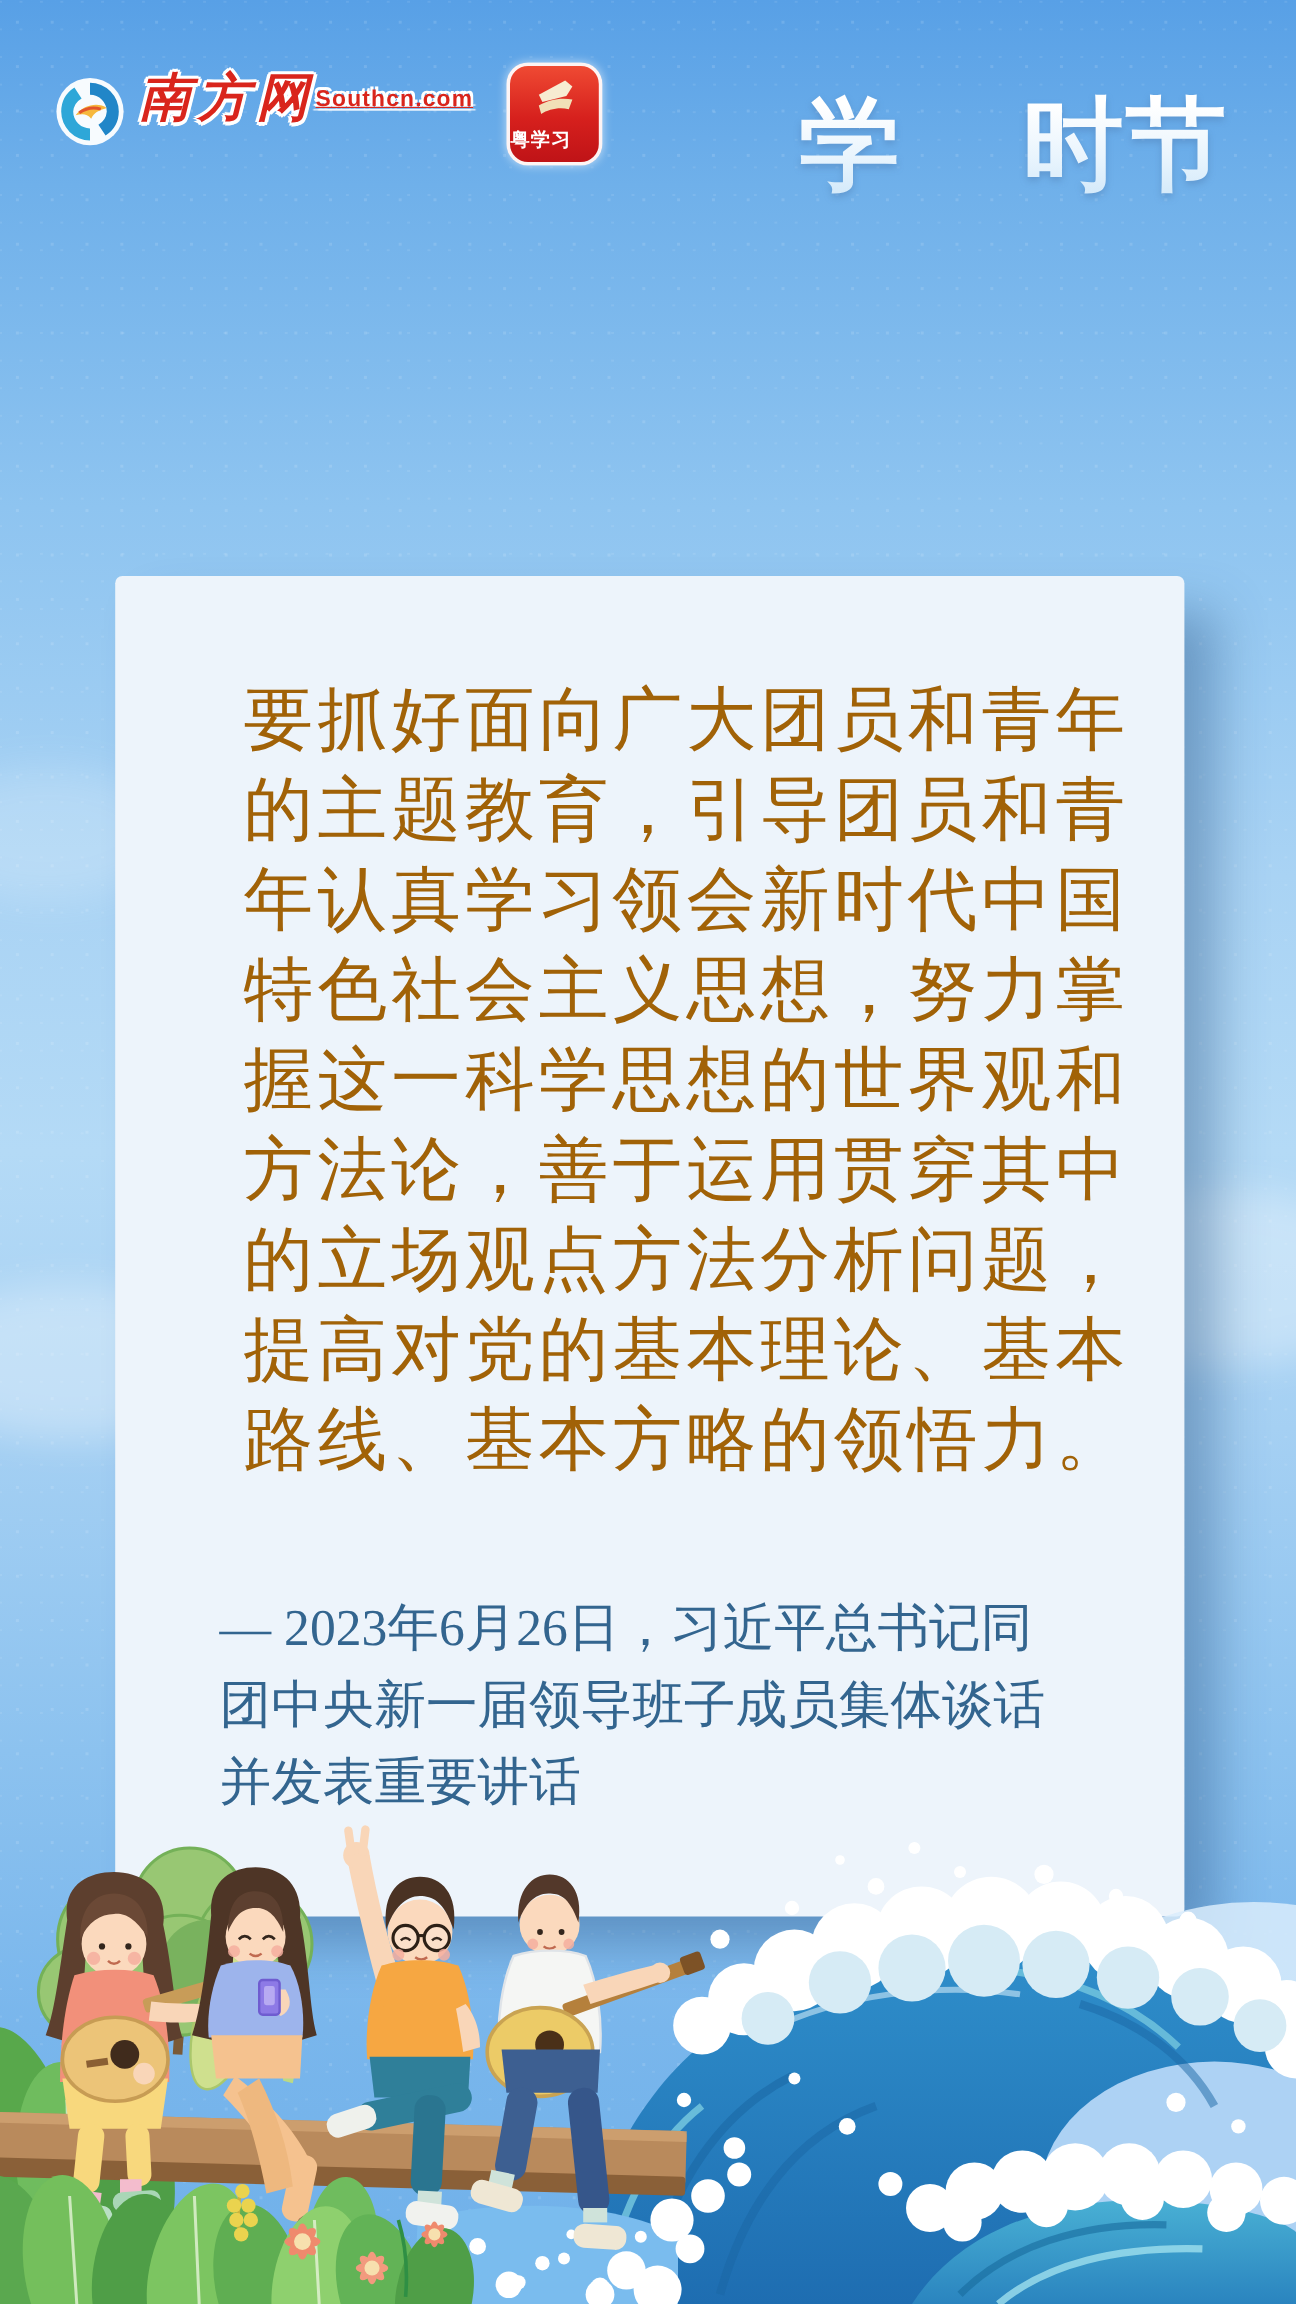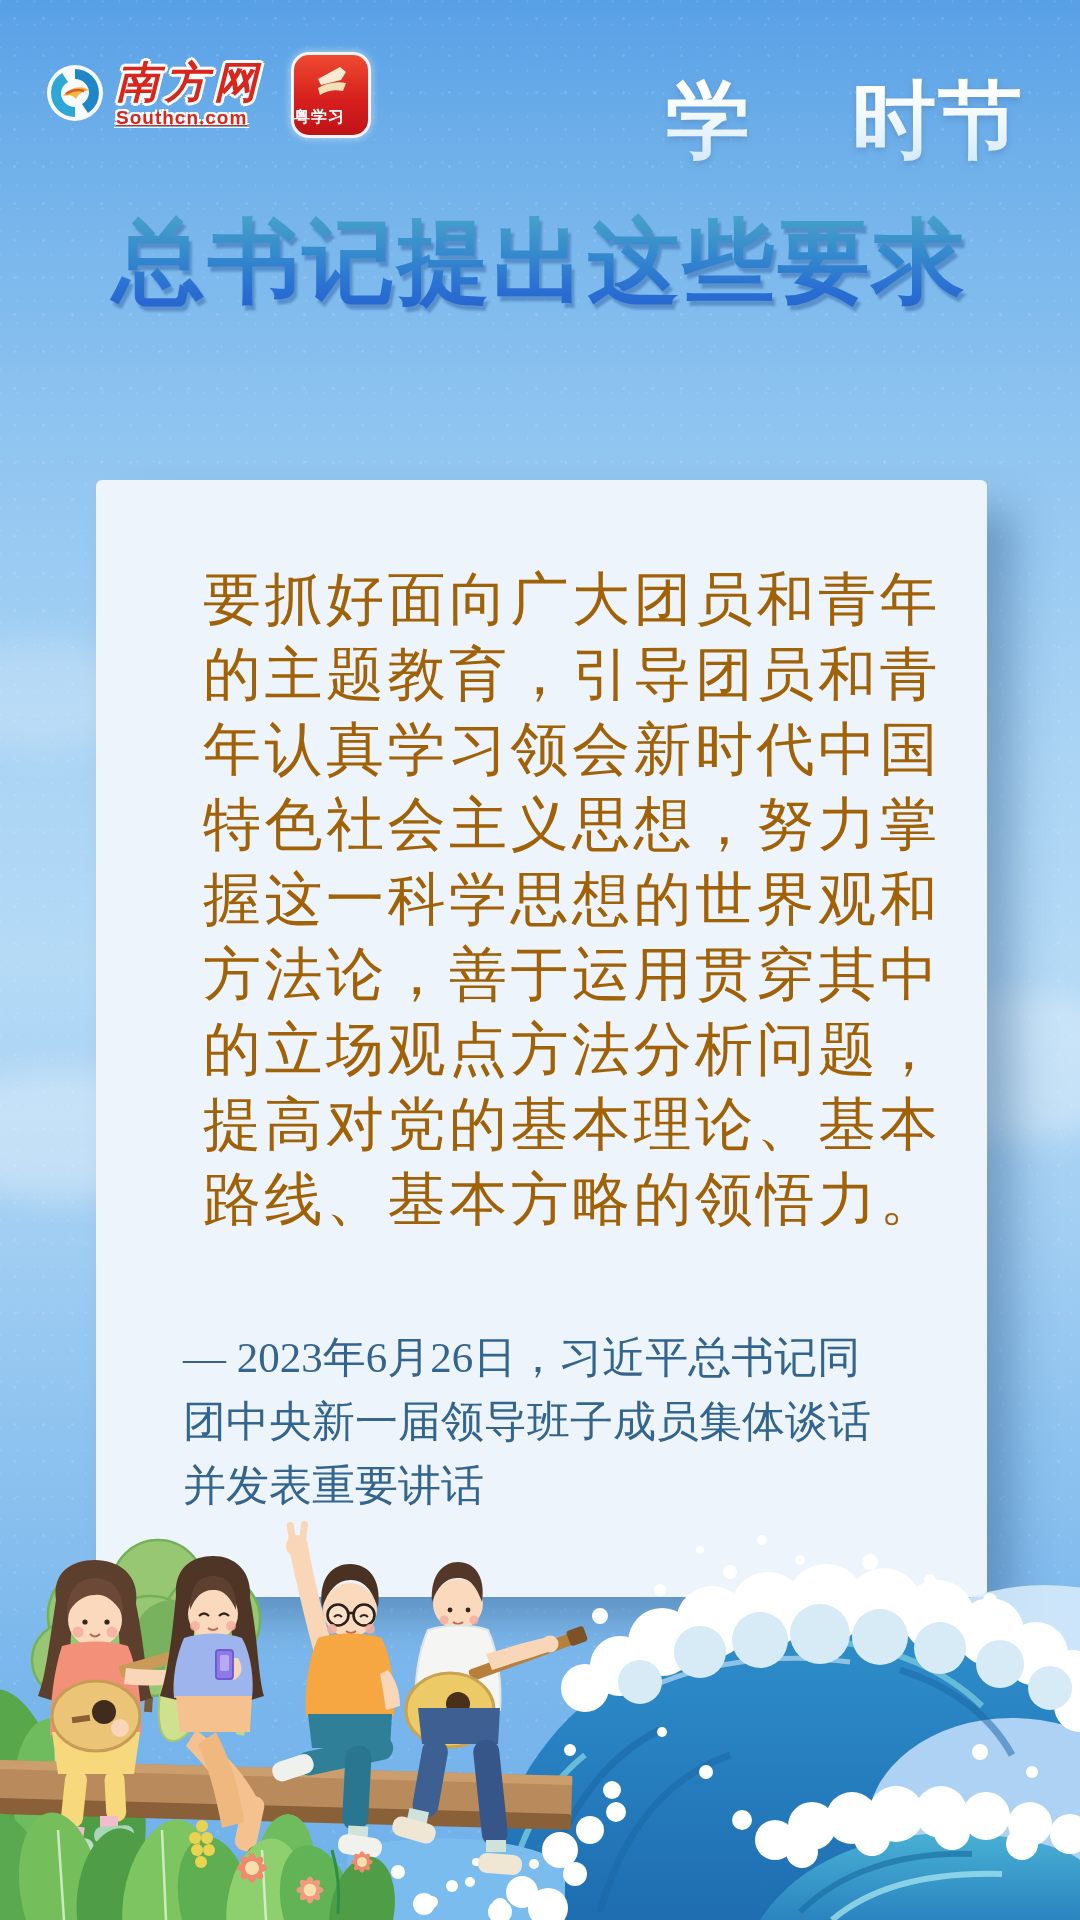--- a/index.html
+++ b/index.html
@@ -11,21 +11,21 @@
                      radial-gradient(circle,rgba(255,255,255,.18) 1px,transparent 1.2px);
     background-size:29px 37px,17px 23px;background-position:0 0,9px 13px;}
   .cloud{position:absolute;border-radius:50%;background:rgba(255,255,255,.32);filter:blur(16px);}
   .cloud.c1{left:-70px;top:1070px;width:260px;height:130px;}
   .cloud.c2{right:-80px;top:990px;width:300px;height:150px;}
   .cloud.c3{left:-60px;top:640px;width:200px;height:110px;opacity:.6;}
 
   
   .logo-row{position:absolute;top:52px;left:44px;display:flex;align-items:center;gap:28px;}
   .southcn{display:flex;align-items:flex-start;gap:10px;}
-  .southcn-texts{display:flex;flex-direction:column;align-items:flex-start;}
+  .southcn-texts{display:flex;flex-direction:row;align-items:center;}
   .southcn-cn{font-size:43px;font-weight:900;color:#d9251c;letter-spacing:6px;line-height:1.05;
     font-family:"Liberation Serif","DejaVu Serif",serif;font-style:italic;
     text-shadow:-2px -2px 0 #fff,2px -2px 0 #fff,-2px 2px 0 #fff,2px 2px 0 #fff,0 3px 0 #fff,0 -3px 0 #fff,3px 0 0 #fff,-3px 0 0 #fff;}
   .southcn-en{font-size:19px;font-weight:bold;color:#d9251c;letter-spacing:1px;margin-top:2px;
     text-shadow:-2px -2px 0 #fff,2px -2px 0 #fff,-2px 2px 0 #fff,2px 2px 0 #fff;text-decoration:underline;}
   .yxx-icon{width:74px;height:80px;border-radius:18px;position:relative;
     background:linear-gradient(180deg,#ef4a33 0%,#d6201d 55%,#bf1317 100%);
     border:3px solid rgba(255,255,255,.95);box-shadow:0 0 8px rgba(255,255,255,.55);
     display:flex;flex-direction:column;align-items:flex-start;justify-content:flex-end;}
   .yxx-glyph{position:absolute;top:8px;left:50%;transform:translateX(-50%);}
@@ -89,21 +89,20 @@
           <path d="M 8 25 C 16 20 27 18 36 20 L 33 28 C 25 26 16 28 10 32 Z" fill="#f1e0b8"></path>
         </svg>
       </span>
       <span class="yxx-label">粤学习</span>
     </div>
   </div>
 
   <div class="masthead"><span>学</span><span class="shu">习</span><span>时节</span></div>
 
   <div class="title">
-    <div class="title-line l2">总书记提出这些要求</div>
   </div>
 
   <div class="card">
     <div class="quote">要抓好面向广大团员和青年的主题教育，引导团员和青年认真学习领会新时代中国特色社会主义思想，努力掌握这一科学思想的世界观和方法论，善于运用贯穿其中的立场观点方法分析问题，提高对党的基本理论、基本路线、基本方略的领悟力。</div>
     <div class="attribution">— 2023年6月26日，习近平总书记同团中央新一届领导班子成员集体谈话并发表重要讲话</div>
   </div>
 
   <svg class="scene" viewBox="0 0 1080 400">
     <defs>
       <linearGradient id="waveG" x1="0" y1="0" x2="0" y2="1">

